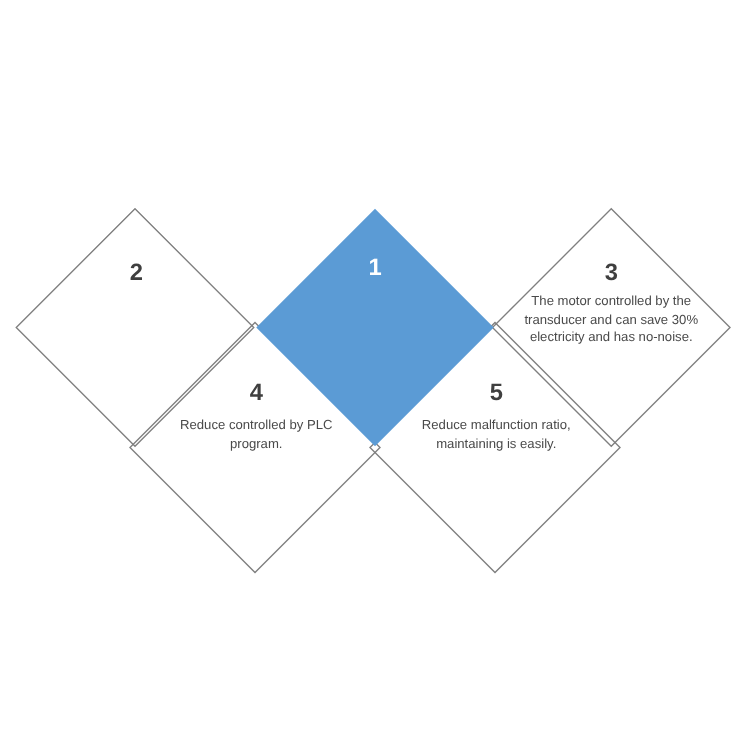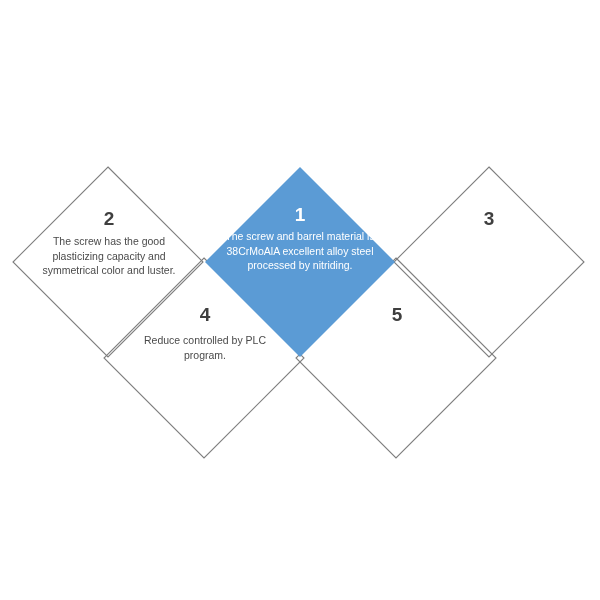--- a/index.html
+++ b/index.html
@@ -109,34 +109,34 @@
       <polygon points="204,258 304,358 204,458 104,358" fill="none" stroke="#7f7f7f" stroke-width="1.1"></polygon>
 
       <polygon points="396,258 496,358 396,458 296,358" fill="none" stroke="#7f7f7f" stroke-width="1.1"></polygon>
 
       <polygon points="300,167 395,262 300,357 205,262" fill="#5b9bd5" stroke="none"></polygon>
     </g>
   </svg>
 
   <div class="node" id="node-1">
     <div class="node-num on-blue">1</div>
-    <div class="node-text on-blue">The screw and barrel material is 38CrMoAlA excellent alloy steel processed by nitriding.</div>
   </div>
 
   <div class="node" id="node-2">
     <div class="node-num">2</div>
-    <div class="node-text">The screw has the good plasticizing capacity and symmetrical color and luster.</div>
   </div>
 
   <div class="node" id="node-3">
     <div class="node-num">3</div>
+    <div class="node-text">The motor controlled by the transducer and can save 30% electricity and has no-noise.</div>
   </div>
 
   <div class="node" id="node-4">
     <div class="node-num">4</div>
     <div class="node-text">Reduce controlled by PLC program.</div>
   </div>
 
   <div class="node" id="node-5">
     <div class="node-num">5</div>
+    <div class="node-text">Reduce malfunction ratio, maintaining is easily.</div>
   </div>
 
 </div>
 
 </body></html>

